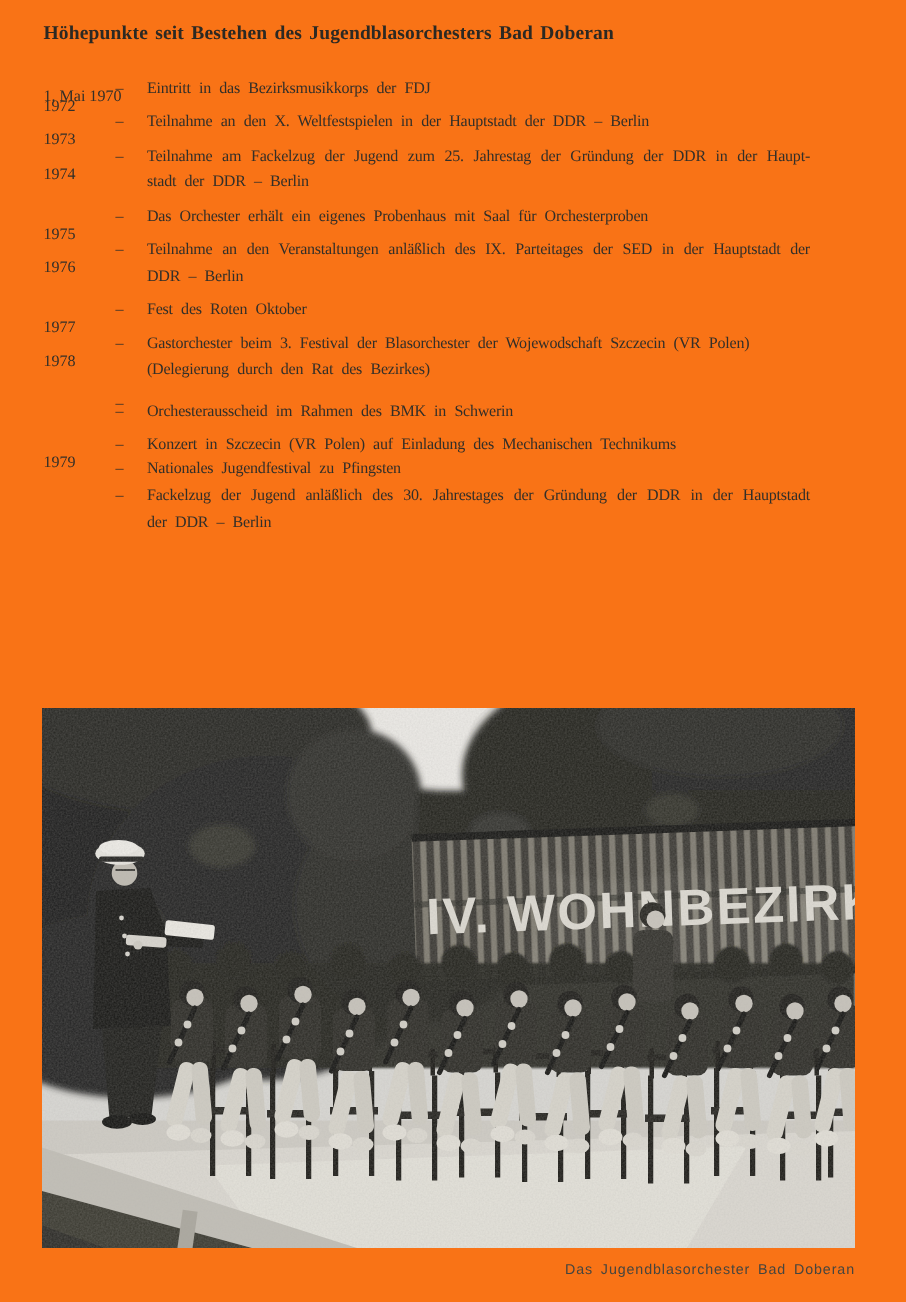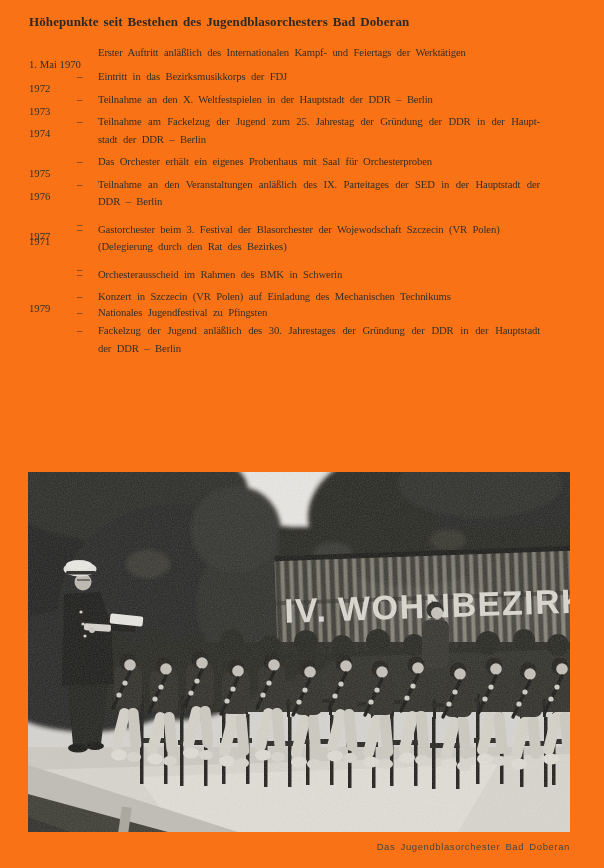--- a/index.html
+++ b/index.html
@@ -43,23 +43,20 @@
 <div class="page">
 
   <div class="textblock">
     <h1 class="doc-title">Höhepunkte seit Bestehen des Jugendblasorchesters Bad Doberan</h1>
 
     <div class="entry e0">
       <div class="ycol">
           <span class="year">1. Mai 1970</span>
           <span class="dash"></span>
         </div>
-      <div class="tcol">
-          <div class="tline">Erster Auftritt anläßlich des Internationalen Kampf- und Feiertags der Werktätigen</div>
-        </div>
     </div>
 
     <div class="entry">
       <div class="ycol">
           <span class="year">1972</span>
           <span class="dash">–</span>
         </div>
       <div class="tcol">
           <div class="tline">Eintritt in das Bezirksmusikkorps der FDJ</div>
         </div>
@@ -105,25 +102,28 @@
         <div class="tline jline">Teilnahme an den Veranstaltungen anläßlich des IX. Parteitages der SED in der Hauptstadt der</div>
         <div class="tline">DDR – Berlin</div>
       </div>
     </div>
 
     <div class="entry">
       <div class="ycol">
           <span class="year">1977</span>
           <span class="dash">–</span>
         </div>
-    </div>
-
-    <div class="entry">
-      <div class="ycol">
-          <span class="year">1971</span>
+      <div class="tcol">
+          <div class="tline">Fest des Roten Oktober</div>
+        </div>
+    </div>
+
+    <div class="entry">
+      <div class="ycol">
+          <span class="year">1978</span>
           <span class="dash">–</span>
         </div>
       <div class="tcol">
         <div class="tline">Gastorchester beim 3. Festival der Blasorchester der Wojewodschaft Szczecin (VR Polen)</div>
         <div class="tline">(Delegierung durch den Rat des Bezirkes)</div>
       </div>
     </div>
 
     <div class="entry">
       <div class="ycol">

